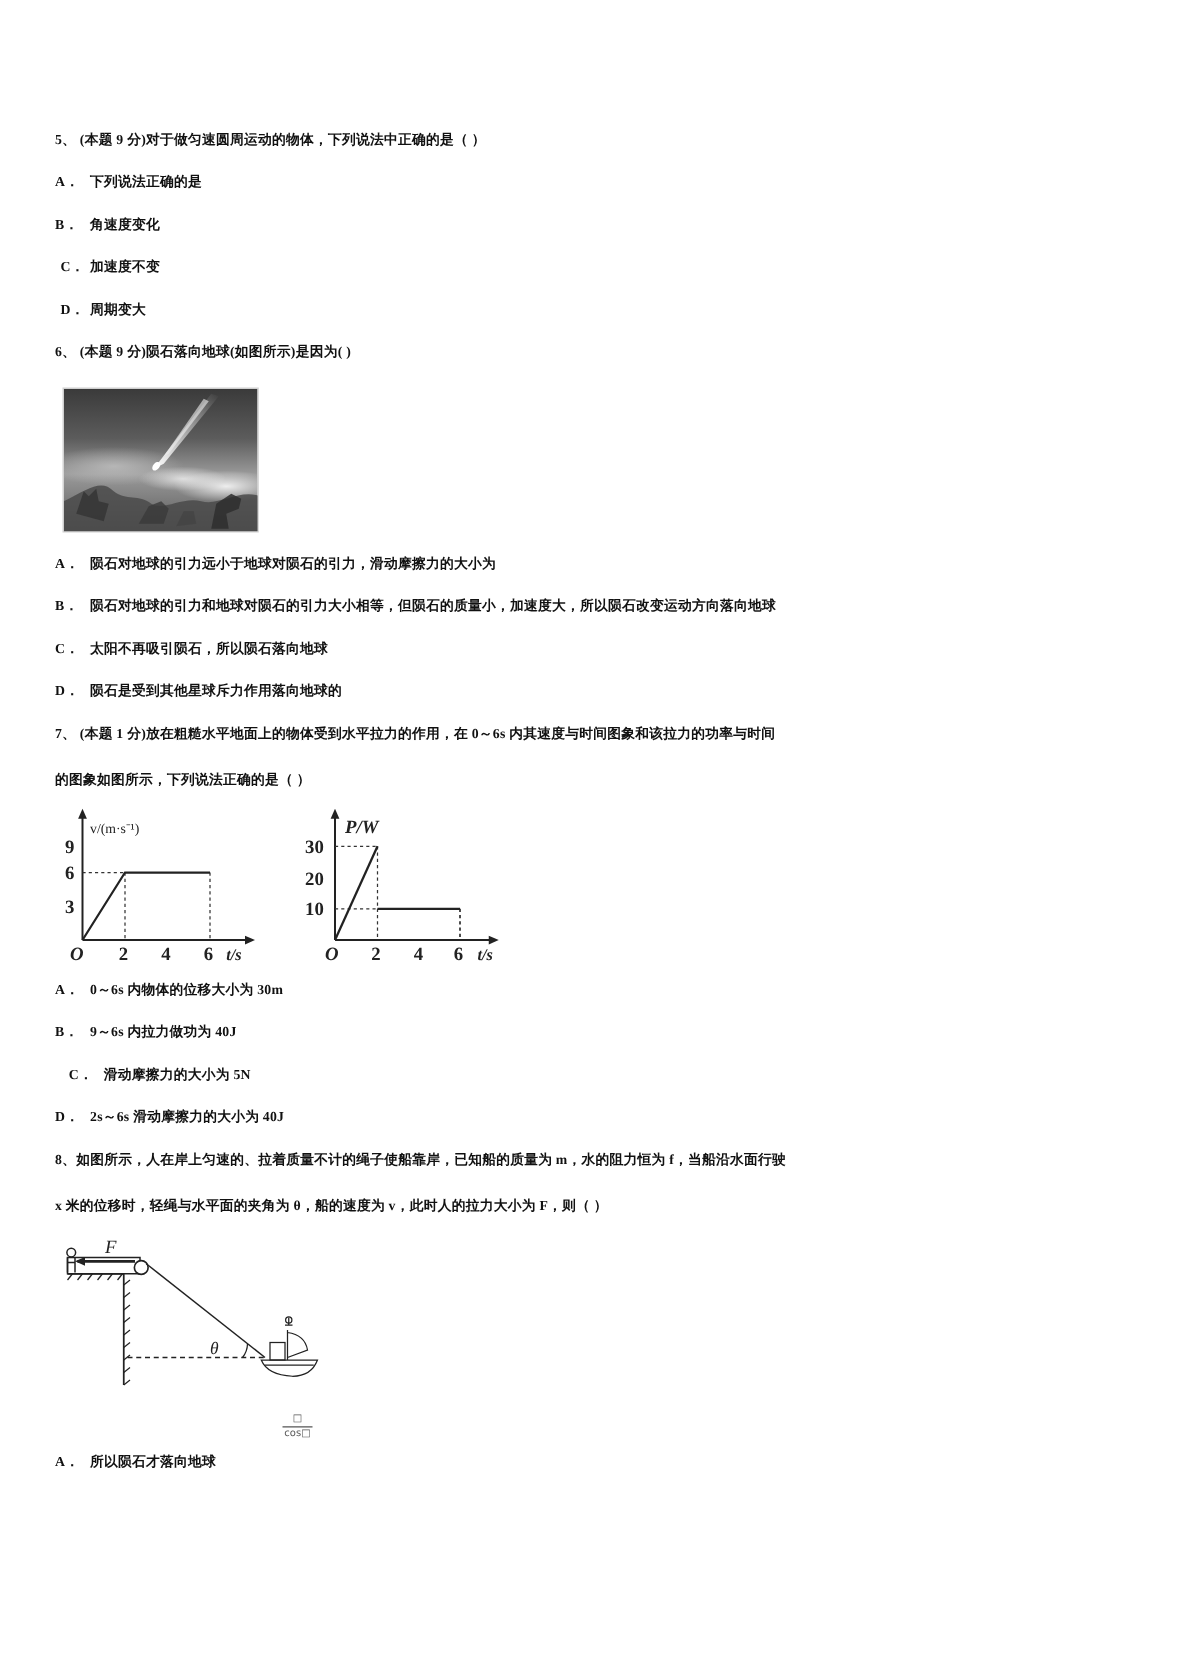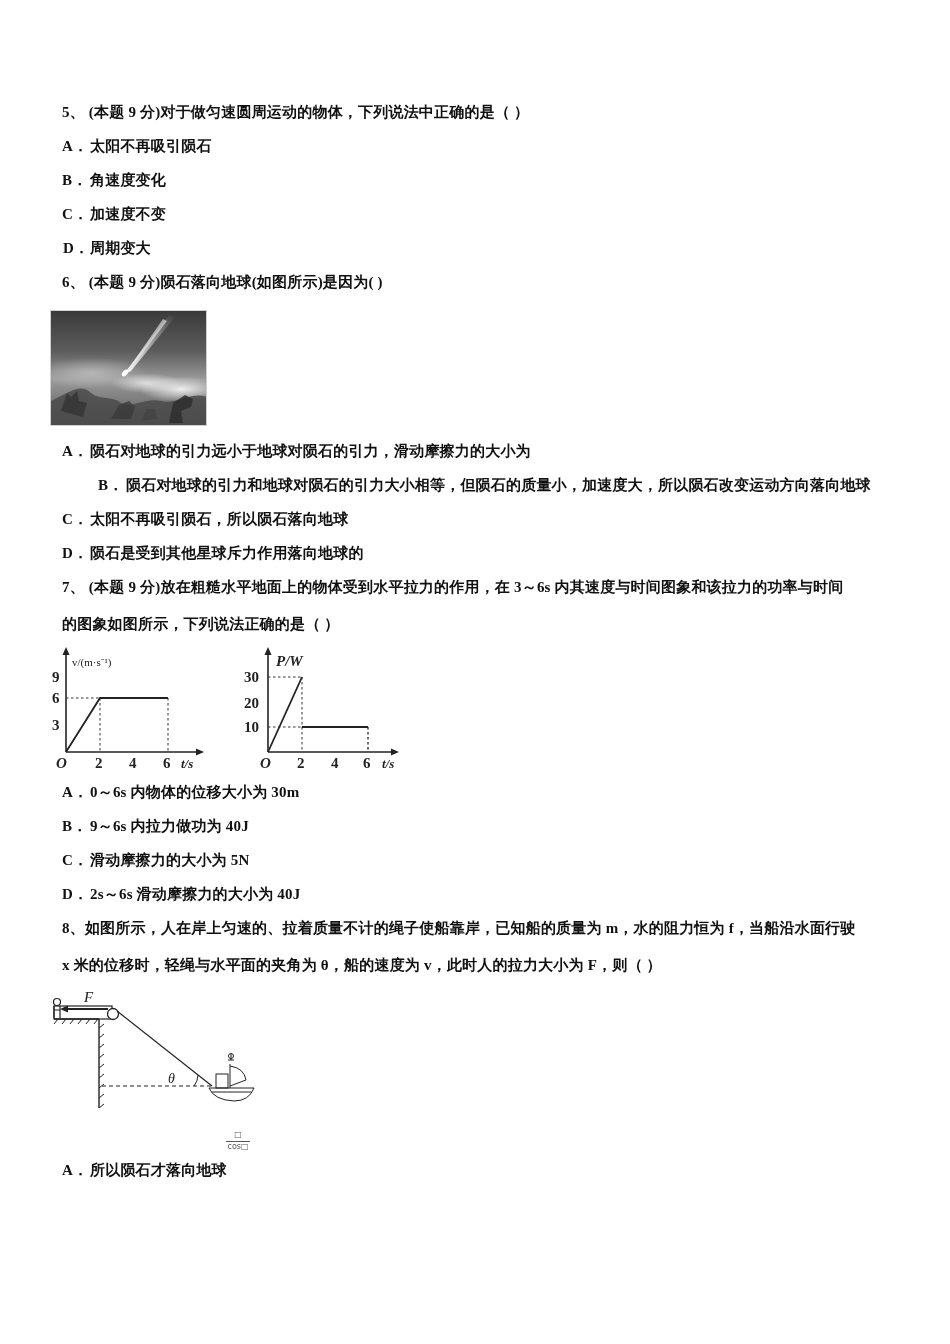--- a/index.html
+++ b/index.html
@@ -1,18 +1,18 @@
 <!DOCTYPE html>
 <html><head>
 <meta charset="utf-8">
 <style>
   * { margin: 0; padding: 0; box-sizing: border-box; }
   html, body { width: 950px; height: 1344px; background: #ffffff; overflow: hidden; }
   body { position: relative; font-family: "Liberation Serif", "DejaVu Serif", serif; color: #111111; }
-  .line { position: absolute; left: 62px; font-size: 15px; line-height: 20px; white-space: nowrap; font-weight: bold; letter-spacing: 0.2px; }
+  .line { position: absolute; left: 44px; font-size: 11px; line-height: 20px; white-space: nowrap; font-weight: bold; letter-spacing: 0.2px; }
   .line .t { font-weight: bold; }
   .opt-label { display: inline-block; width: 28px; font-weight: bold; }
   .figure { position: absolute; }
   .meteor {
     left: 50px; top: 310px; width: 157px; height: 116px;
     border: 1px solid #cfcfcf;
     background:
       radial-gradient(ellipse 60px 18px at 130px 78px, rgba(255,255,255,0.85), rgba(255,255,255,0) 70%),
       radial-gradient(ellipse 50px 14px at 95px 72px, rgba(240,240,240,0.8), rgba(255,255,255,0) 70%),
       radial-gradient(ellipse 80px 22px at 40px 62px, rgba(200,200,200,0.7), rgba(255,255,255,0) 70%),
@@ -25,26 +25,26 @@
   svg text { font-family: "Liberation Serif", serif; }
 </style>
 </head>
 <body>
 
 <div class="line" style="top:102px;">
   <span>5、</span>
   <span class="t">(本题 9 分)对于做匀速圆周运动的物体，下列说法中正确的是（   ）</span>
 </div>
 <div class="line" style="top:136px;">
-  <span class="opt-label">A．</span><span>太阳不再吸引陨石</span>
+  <span class="opt-label">A．</span><span>下列说法正确的是</span>
 </div>
 <div class="line" style="top:170px;font-family:Liberation Serif, serif;">
   <span class="opt-label">B．</span><span>角速度变化</span>
 </div>
-<div class="line" style="top:204px;">
+<div class="line" style="top:204px;text-align:center;">
   <span class="opt-label">C．</span><span>加速度不变</span>
 </div>
 <div class="line" style="top:238px;text-align:center;">
   <span class="opt-label">D．</span><span>周期变大</span>
 </div>
 
 <div class="line" style="top:272px;">
   <span>6、</span>
   <span class="t">(本题 9 分)陨石落向地球(如图所示)是因为(        )</span>
 </div>
@@ -63,33 +63,33 @@
     <path d="M0,90 C20,80 30,72 40,82 C50,90 60,84 70,92 C80,98 95,86 110,90 C125,94 140,80 157,86 L157,116 L0,116 Z" fill="#4a4a4a" opacity="0.85"></path>
     <path d="M10,100 l6,-18 l4,4 l6,-6 l2,10 l8,2 l-4,14 Z" fill="#333" opacity="0.8"></path>
     <path d="M60,108 l8,-14 l10,-4 l6,6 l-4,12 Z" fill="#3a3a3a" opacity="0.8"></path>
     <path d="M118,112 l4,-20 l12,-8 l8,4 l-2,8 l-10,4 l2,12 Z" fill="#2e2e2e" opacity="0.85"></path>
     <path d="M90,110 l6,-12 l8,0 l2,10 Z" fill="#444" opacity="0.8"></path>
   </svg>
 </div>
 <div class="line" style="top:441px;">
   <span class="opt-label">A．</span><span>陨石对地球的引力远小于地球对陨石的引力，滑动摩擦力的大小为</span>
 </div>
-<div class="line" style="top:475px;margin-left:36px;">
+<div class="line" style="top:475px;">
   <span class="opt-label">B．</span><span>陨石对地球的引力和地球对陨石的引力大小相等，但陨石的质量小，加速度大，所以陨石改变运动方向落向地球</span>
 </div>
 <div class="line" style="top:509px;">
   <span class="opt-label">C．</span><span>太阳不再吸引陨石，所以陨石落向地球</span>
 </div>
 <div class="line" style="top:543px;">
   <span class="opt-label">D．</span><span>陨石是受到其他星球斥力作用落向地球的</span>
 </div>
 
 <div class="line" style="top:577px;">
   <span>7、</span>
-  <span class="t">(本题 9 分)放在粗糙水平地面上的物体受到水平拉力的作用，在 3～6s 内其速度与时间图象和该拉力的功率与时间</span>
+  <span class="t">(本题 1 分)放在粗糙水平地面上的物体受到水平拉力的作用，在 0～6s 内其速度与时间图象和该拉力的功率与时间</span>
 </div>
 <div class="line" style="top:614px;text-align:center;">
   <span class="t">的图象如图所示，下列说法正确的是（        ）</span>
 </div>
 
 <div class="figure" style="left:44px; top:644px;">
   <svg width="180" height="128" viewBox="0 0 180 128">
 
     <line x1="22" y1="108" x2="158" y2="108" stroke="#222" stroke-width="1.6"></line>
     <polygon points="160,108 152,104.5 152,111.5" fill="#222"></polygon>
@@ -140,21 +140,21 @@
     <text x="40" y="22" font-size="15" font-style="italic" font-weight="bold" fill="#222">P/W</text>
   </svg>
 </div>
 
 <div class="line" style="top:782px;">
   <span class="opt-label">A．</span><span>0～6s 内物体的位移大小为 30m</span>
 </div>
 <div class="line" style="top:816px;">
   <span class="opt-label">B．</span><span>9～6s 内拉力做功为 40J</span>
 </div>
-<div class="line" style="top:850px;">
+<div class="line" style="top:850px;margin-left:11px;">
   <span class="opt-label">C．</span><span>滑动摩擦力的大小为 5N</span>
 </div>
 <div class="line" style="top:884px;">
   <span class="opt-label">D．</span><span>2s～6s 滑动摩擦力的大小为 40J</span>
 </div>
 
 <div class="line" style="top:918px;text-align:center;">
   <span>8、</span><span class="t">如图所示，人在岸上匀速的、拉着质量不计的绳子使船靠岸，已知船的质量为 m，水的阻力恒为 f，当船沿水面行驶</span>
 </div>
 <div class="line" style="top:955px;">

